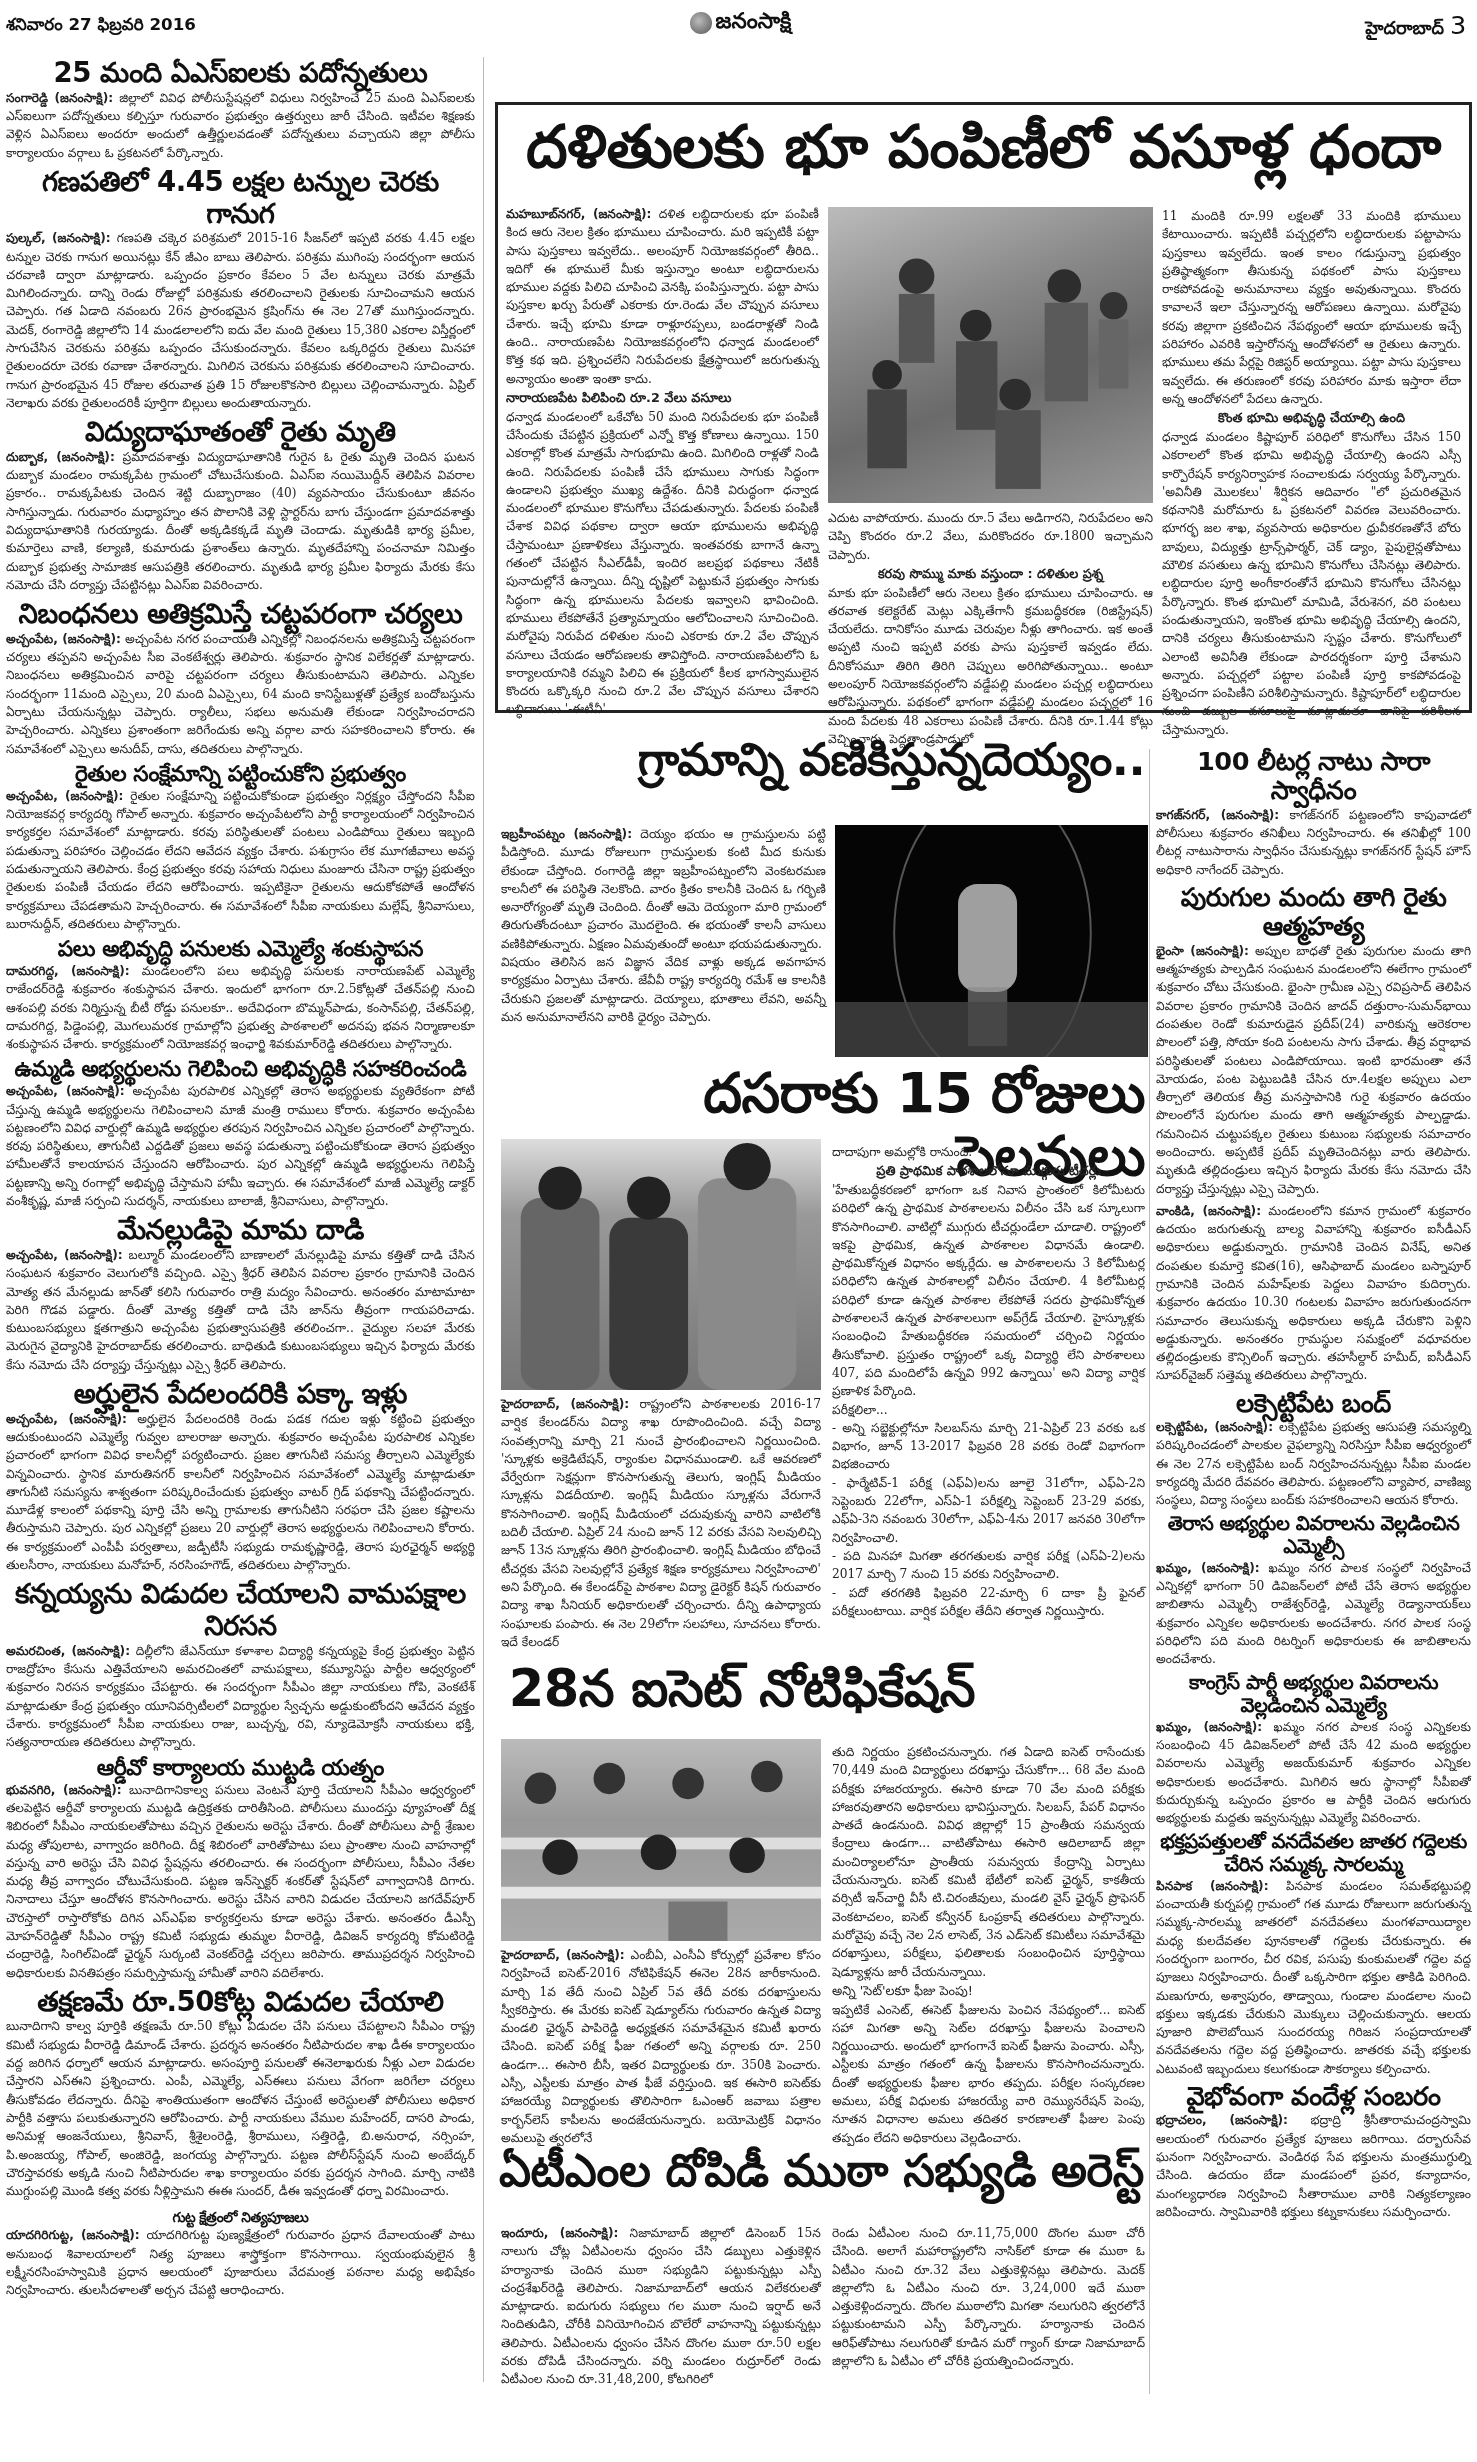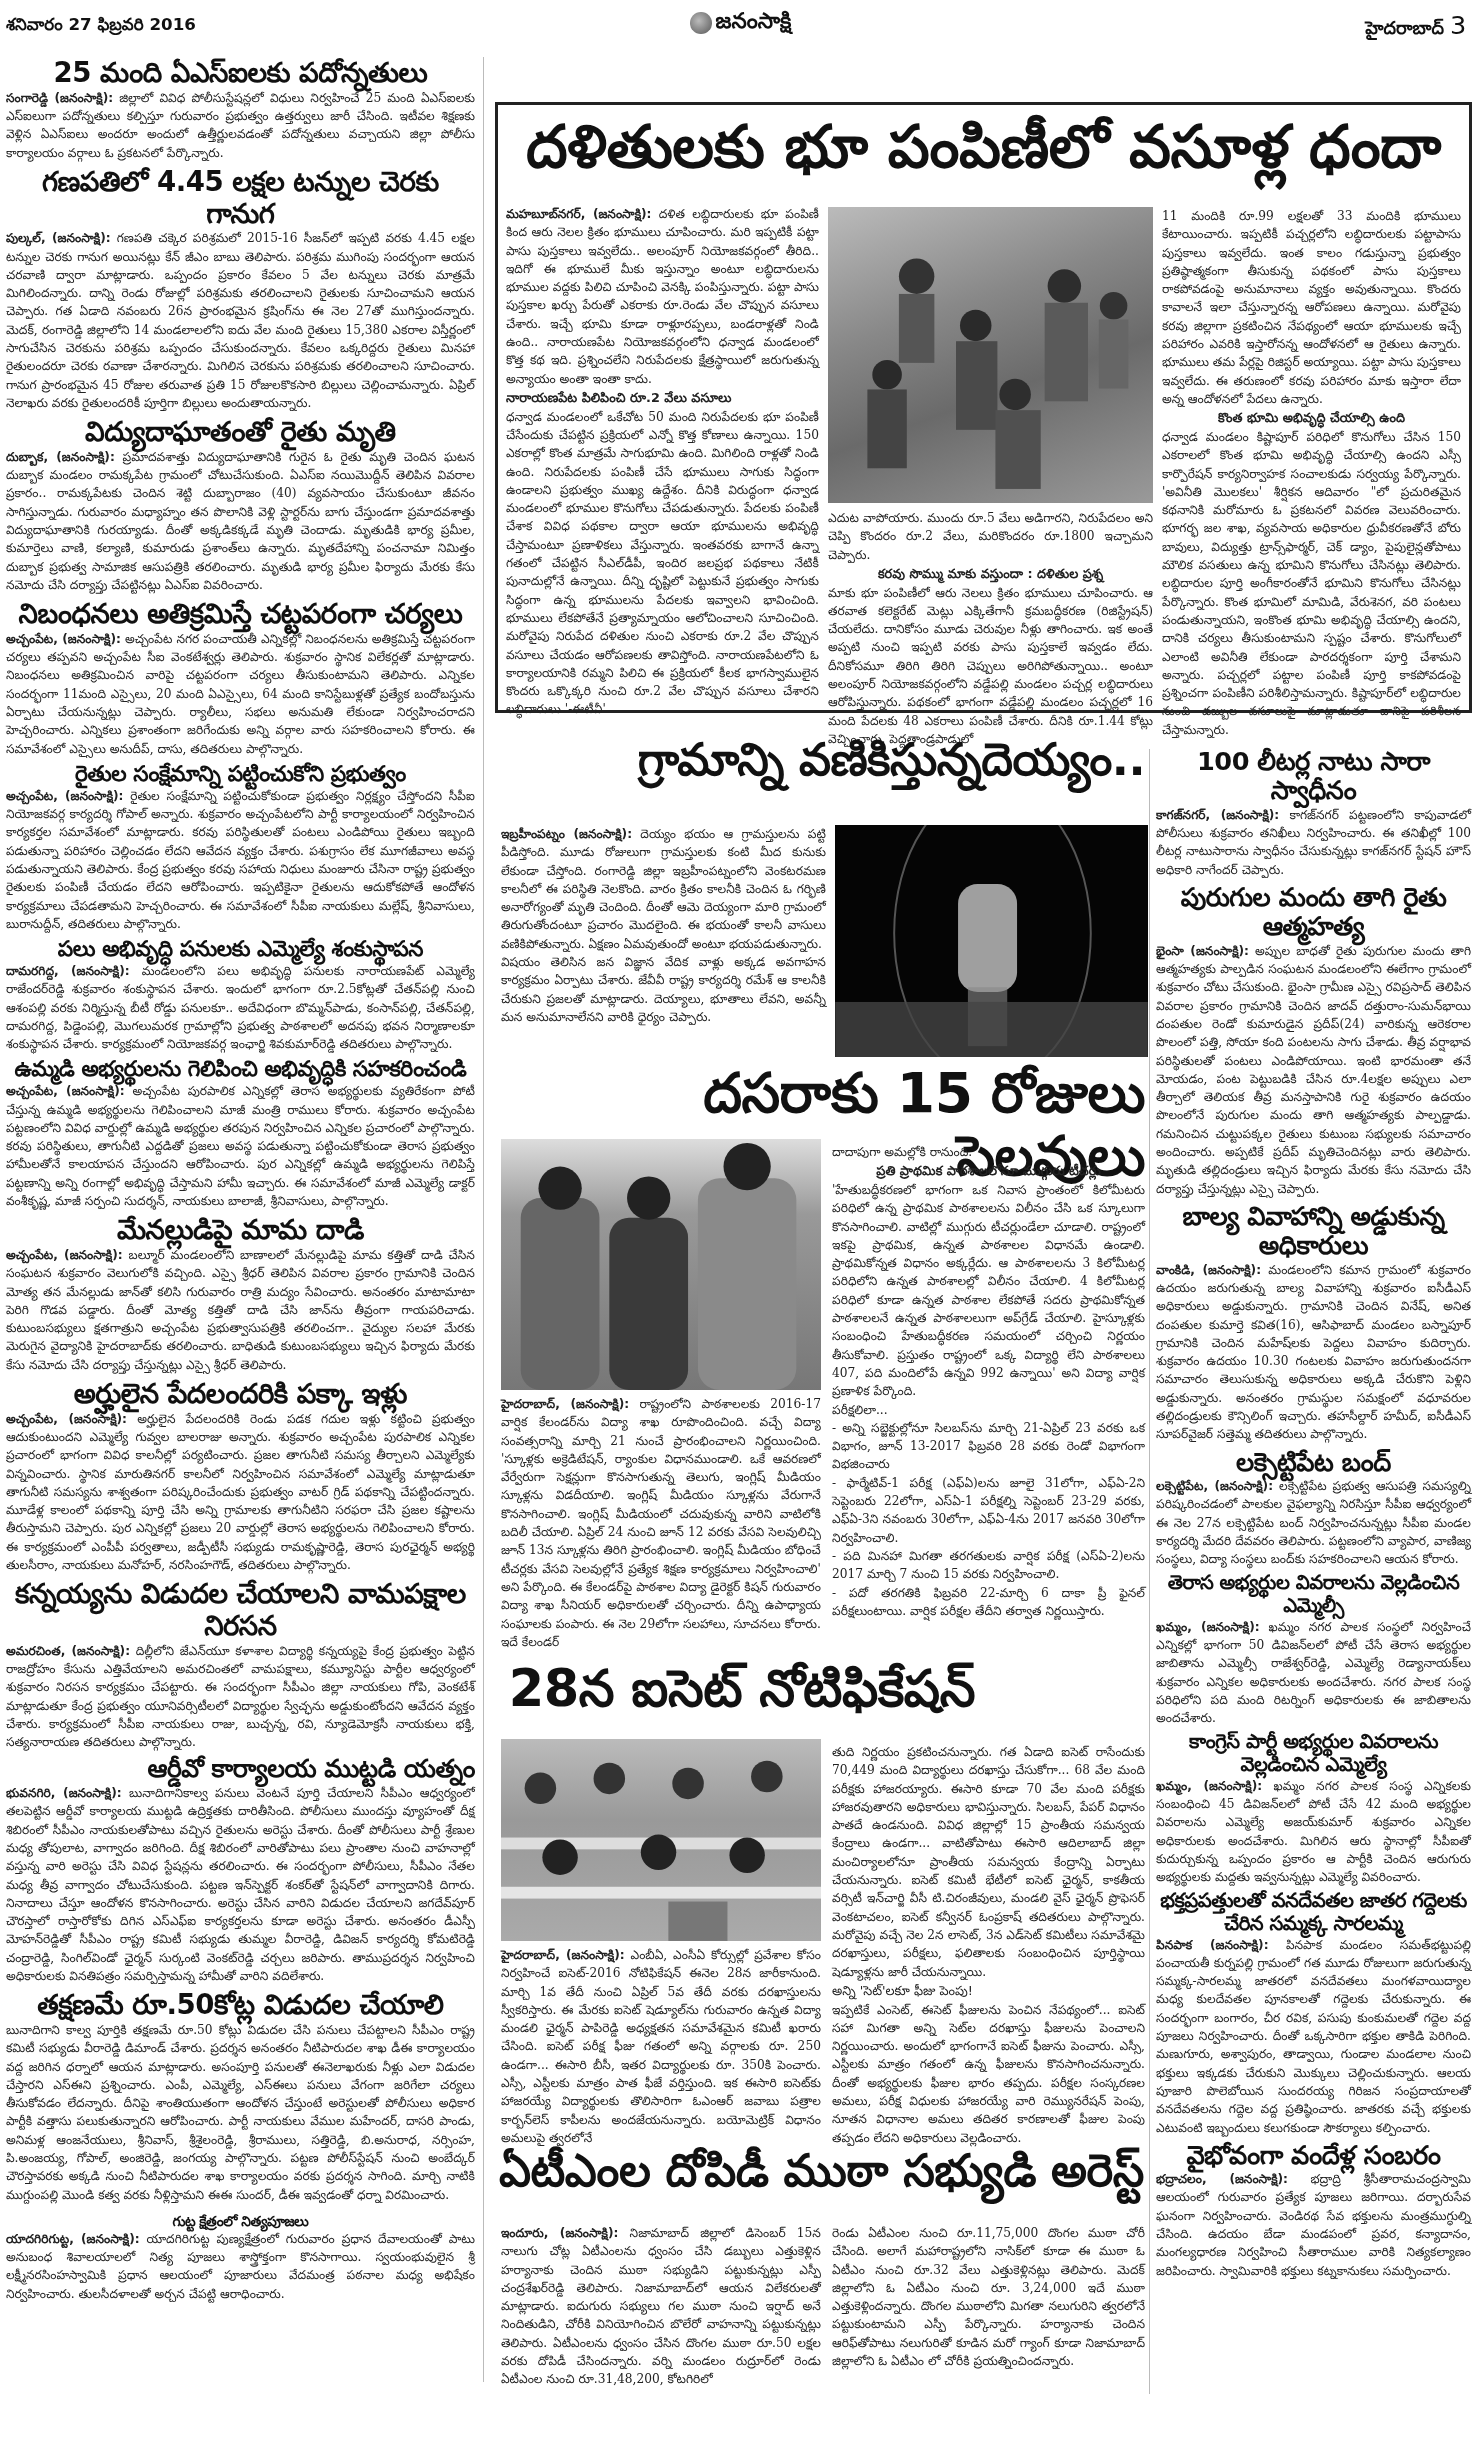--- a/index.html
+++ b/index.html
@@ -69,21 +69,21 @@
     </div>
     <div style="margin-bottom: 3.9px;">
       <div class="hl" style="font-size: 27.6px;">అర్హులైన పేదలందరికి పక్కా ఇళ్లు</div>
       <div class="body"><span class="dl">అచ్చంపేట, (జనంసాక్షి):</span> <span>అర్హులైన పేదలందరికి రెండు పడక గదుల ఇళ్లు కట్టించి ప్రభుత్వం ఆదుకుంటుందని ఎమ్మెల్యే గువ్వల బాలరాజు అన్నారు. శుక్రవారం అచ్చంపేట పురపాలిక ఎన్నికల ప్రచారంలో భాగంగా వివిధ కాలనీల్లో పర్యటించారు. ప్రజల తాగునీటి సమస్య తీర్చాలని ఎమ్మెల్యేకు విన్నవించారు. స్థానిక మారుతినగర్ కాలనీలో నిర్వహించిన సమావేశంలో ఎమ్మెల్యే మాట్లాడుతూ తాగునీటి సమస్యను శాశ్వతంగా పరిష్కరించేందుకు ప్రభుత్వం వాటర్ గ్రిడ్ పథకాన్ని చేపట్టిందన్నారు. మూడేళ్ల కాలంలో పథకాన్ని పూర్తి చేసి అన్ని గ్రామాలకు తాగునీటిని సరఫరా చేసి ప్రజల కష్టాలను తీరుస్తామని చెప్పారు. పుర ఎన్నికల్లో ప్రజలు 20 వార్డుల్లో తెరాస అభ్యర్థులను గెలిపించాలని కోరారు. ఈ కార్యక్రమంలో ఎంపీపీ పర్వతాలు, జడ్పీటీసీ సభ్యుడు రామకృష్ణారెడ్డి, తెరాస పురఛైర్మన్ అభ్యర్థి తులసీరాం, నాయకులు మనోహర్, నరసింహగౌడ్, తదితరులు పాల్గొన్నారు.</span></div>
     </div>
     <div style="margin-bottom: 3.9px;">
       <div class="hl" style="font-size: 27.6px;">కన్నయ్యను విడుదల చేయాలని వామపక్షాల నిరసన</div>
       <div class="body"><span class="dl">అమరచింత, (జనంసాక్షి):</span> <span>దిల్లీలోని జేఎన్‌యూ కళాశాల విద్యార్థి కన్నయ్యపై కేంద్ర ప్రభుత్వం పెట్టిన రాజద్రోహం కేసును ఎత్తివేయాలని అమరచింతలో వామపక్షాలు, కమ్యూనిస్టు పార్టీల ఆధ్వర్యంలో శుక్రవారం నిరసన కార్యక్రమం చేపట్టారు. ఈ సందర్భంగా సీపీఎం జిల్లా నాయకులు గోపి, వెంకటేశ్ మాట్లాడుతూ కేంద్ర ప్రభుత్వం యూనివర్సిటీలలో విద్యార్థుల స్వేచ్ఛను అడ్డుకుంటోందని ఆవేదన వ్యక్తం చేశారు. కార్యక్రమంలో సీపీఐ నాయకులు రాజు, బుచ్చన్న, రవి, న్యూడెమోక్రసీ నాయకులు భక్తి, సత్యనారాయణ తదితరులు పాల్గొన్నారు.</span></div>
     </div>
     <div style="margin-bottom: 3.9px;">
-      <div class="hl" style="font-size: 25px; text-align: right;">ఆర్డీవో కార్యాలయ ముట్టడి యత్నం</div>
+      <div class="hl" style="font-size: 22px;">ఆర్డీవో కార్యాలయ ముట్టడి యత్నం</div>
       <div class="body"><span class="dl">భువనగిరి, (జనంసాక్షి):</span> <span>బునాదిగానికాల్వ పనులు వెంటనే పూర్తి చేయాలని సీపీఎం ఆధ్వర్యంలో తలపెట్టిన ఆర్డీవో కార్యాలయ ముట్టడి ఉద్రిక్తతకు దారితీసింది. పోలీసులు ముందస్తు వ్యూహంతో దీక్ష శిబిరంలో సీపీఎం నాయకులతోపాటు వచ్చిన రైతులను అరెస్టు చేశారు. దీంతో పోలీసులు పార్టీ శ్రేణుల మధ్య తోపులాట, వాగ్వాదం జరిగింది. దీక్ష శిబిరంలో వారితోపాటు పలు ప్రాంతాల నుంచి వాహనాల్లో వస్తున్న వారి అరెస్టు చేసి వివిధ స్టేషన్లను తరలించారు. ఈ సందర్భంగా పోలీసులు, సీపీఎం నేతల మధ్య తీవ్ర వాగ్వాదం చోటుచేసుకుంది. పట్టణ ఇన్‌స్పెక్టర్ శంకర్‌తో స్టేషన్‌లో వాగ్వాదానికి దిగారు. నినాదాలు చేస్తూ ఆందోళన కొనసాగించారు. అరెస్టు చేసిన వారిని విడుదల చేయాలని జగదేవ్‌పూర్ చౌరస్తాలో రాస్తారోకోకు దిగిన ఎస్‌ఎఫ్‌ఐ కార్యకర్తలను కూడా అరెస్టు చేశారు. అనంతరం డీఎస్పీ మోహన్‌రెడ్డితో సీపీఎం రాష్ట్ర కమిటీ సభ్యుడు తుమ్మల వీరారెడ్డి, డివిజన్ కార్యదర్శి కోమటిరెడ్డి చంద్రారెడ్డి, సింగిల్‌విండో ఛైర్మన్ సుర్కంటి వెంకట్‌రెడ్డి చర్చలు జరిపారు. తాముప్రదర్శన నిర్వహించి అధికారులకు వినతిపత్రం సమర్పిస్తామన్న హామీతో వారిని వదిలేశారు.</span></div>
     </div>
     <div style="margin-bottom: 10px;">
       <div class="hl" style="font-size: 27.6px;">తక్షణమే రూ.50కోట్ల విడుదల చేయాలి</div>
       <div class="body"><span>బునాదిగాని కాల్వ పూర్తికి తక్షణమే రూ.50 కోట్లు విడుదల చేసి పనులు చేపట్టాలని సీపీఎం రాష్ట్ర కమిటీ సభ్యుడు వీరారెడ్డి డిమాండ్ చేశారు. ప్రదర్శన అనంతరం నీటిపారుదల శాఖ డీఈ కార్యాలయం వద్ద జరిగిన ధర్నాలో ఆయన మాట్లాడారు. అసంపూర్తి పనులతో ఈనెలాఖరుకు నీళ్లు ఎలా విడుదల చేస్తారని ఎస్‌ఈని ప్రశ్నించారు. ఎంపీ, ఎమ్మెల్యే, ఎస్‌ఈలు పనులు వేగంగా జరిగేలా చర్యలు తీసుకోవడం లేదన్నారు. దీనిపై శాంతియుతంగా ఆందోళన చేస్తుంటే అరెస్టులతో పోలీసులు అధికార పార్టీకి వత్తాసు పలుకుతున్నారని ఆరోపించారు. పార్టీ నాయకులు వేముల మహేందర్, దాసరి పాండు, అనిమళ్ల ఆంజనేయులు, శ్రీనివాస్, శ్రీశైలంరెడ్డి, శ్రీరాములు, సత్తిరెడ్డి, బి.అనురాధ, నర్సింహ, పి.అంజయ్య, గోపాల్, అంజిరెడ్డి, జంగయ్య పాల్గొన్నారు. పట్టణ పోలీస్‌స్టేషన్ నుంచి అంబేద్కర్ చౌరస్తావరకు అక్కడి నుంచి నీటిపారుదల శాఖ కార్యాలయం వరకు ప్రదర్శన సాగింది. మార్చి నాటికి ముగ్దుంపల్లి మొండి కత్వ వరకు నీళ్లిస్తామని ఈఈ సుందర్, డీఈ ఇవ్వడంతో ధర్నా విరమించారు.</span></div>
     </div>
     <div style="margin-bottom: 3.9px;">
       <div class="hl" style="font-size: 13.8px; font-family: &quot;DejaVu Sans&quot;, sans-serif;">గుట్ట క్షేత్రంలో నిత్యపూజలు</div>
       <div class="body"><span class="dl">యాదగిరిగుట్ట, (జనంసాక్షి):</span> <span>యాదగిరిగుట్ట పుణ్యక్షేత్రంలో గురువారం ప్రధాన దేవాలయంతో పాటు అనుబంధ శివాలయాలలో నిత్య పూజలు శాస్త్రోక్తంగా కొనసాగాయి. స్వయంభువులైన శ్రీ లక్ష్మీనరసింహస్వామికి ప్రధాన ఆలయంలో పూజారులు వేదమంత్ర పఠనాల మధ్య అభిషేకం నిర్వహించారు. తులసీదళాలతో అర్చన చేపట్టి ఆరాధించారు.</span></div>
     </div>
@@ -216,21 +216,20 @@
 <div class="col" id="rightcol" style="left:1156px; top:747px; width:315px;">
     <div style="margin-bottom: 3.9px;">
       <div class="hl" style="font-size: 25.6px;">100 లీటర్ల నాటు సారా స్వాధీనం</div>
       <div class="body"><span class="dl">కాగజ్‌నగర్, (జనంసాక్షి):</span> <span>కాగజ్‌నగర్ పట్టణంలోని కాపువాడలో పోలీసులు శుక్రవారం తనిఖీలు నిర్వహించారు. ఈ తనిఖీల్లో 100 లీటర్ల నాటుసారాను స్వాధీనం చేసుకున్నట్లు కాగజ్‌నగర్ స్టేషన్ హౌస్ అధికారి నాగేందర్ చెప్పారు.</span></div>
     </div>
     <div style="margin-bottom: 3.9px;">
       <div class="hl" style="font-size: 25.6px;">పురుగుల మందు తాగి రైతు ఆత్మహత్య</div>
       <div class="body"><span class="dl">భైంసా (జనంసాక్షి):</span> <span>అప్పుల బాధతో రైతు పురుగుల మందు తాగి ఆత్మహత్యకు పాల్పడిన సంఘటన మండలంలోని ఈలేగాం గ్రామంలో శుక్రవారం చోటు చేసుకుంది. భైంసా గ్రామీణ ఎస్సై రవిప్రసాద్ తెలిపిన వివరాల ప్రకారం గ్రామానికి చెందిన జాదవ్ దత్తురాం-సుమన్‌భాయి దంపతుల రెండో కుమారుడైన ప్రదీప్(24) వారికున్న ఆరెకరాల పొలంలో పత్తి, సోయా కంది పంటలను సాగు చేశాడు. తీవ్ర వర్షాభావ పరిస్థితులతో పంటలు ఎండిపోయాయి. ఇంటి భారమంతా తనే మోయడం, పంట పెట్టుబడికి చేసిన రూ.4లక్షల అప్పులు ఎలా తీర్చాలో తెలియక తీవ్ర మనస్తాపానికి గురై శుక్రవారం ఉదయం పొలంలోనే పురుగుల మందు తాగి ఆత్మహత్యకు పాల్పడ్డాడు. గమనించిన చుట్టుపక్కల రైతులు కుటుంబ సభ్యులకు సమాచారం అందించారు. అప్పటికే ప్రదీప్ మృతిచెందినట్లు వారు తెలిపారు. మృతుడి తల్లిదండ్రులు ఇచ్చిన ఫిర్యాదు మేరకు కేసు నమోదు చేసి దర్యాప్తు చేస్తున్నట్లు ఎస్సై చెప్పారు.</span></div>
     </div>
     <div style="margin-bottom: 3.9px;">
-      <div class="hl" style="font-size: 25.6px;">బాల్య వివాహాన్ని అడ్డుకున్న అధికారులు</div>
       <div class="body"><span class="dl">వాంకిడి, (జనంసాక్షి):</span> <span>మండలంలోని కమాన గ్రామంలో శుక్రవారం ఉదయం జరుగుతున్న బాల్య వివాహాన్ని శుక్రవారం ఐసీడీఎస్ అధికారులు అడ్డుకున్నారు. గ్రామానికి చెందిన వినేష్, అనిత దంపతుల కుమార్తె కవిత(16), ఆసిఫాబాద్ మండలం బస్నాపూర్ గ్రామానికి చెందిన మహేష్‌లకు పెద్దలు వివాహం కుదిర్చారు. శుక్రవారం ఉదయం 10.30 గంటలకు వివాహం జరుగుతుందనగా సమాచారం తెలుసుకున్న అధికారులు అక్కడి చేరుకొని పెళ్లిని అడ్డుకున్నారు. అనంతరం గ్రామస్థుల సమక్షంలో వధూవరుల తల్లిదండ్రులకు కౌన్సిలింగ్ ఇచ్చారు. తహసీల్దార్ హమీద్, ఐసీడీఎస్ సూపర్‌వైజర్ సత్తెమ్మ తదితరులు పాల్గొన్నారు.</span></div>
     </div>
     <div style="margin-bottom: 3.9px;">
       <div class="hl" style="font-size: 25.6px;">లక్సెట్టిపేట బంద్</div>
       <div class="body"><span class="dl">లక్సెట్టిపేట, (జనంసాక్షి):</span> <span>లక్సెట్టిపేట ప్రభుత్వ ఆసుపత్రి సమస్యల్ని పరిష్కరించడంలో పాలకుల వైఫల్యాన్ని నిరసిస్తూ సీపీఐ ఆధ్వర్యంలో ఈ నెల 27న లక్సెట్టిపేట బంద్ నిర్వహించనున్నట్లు సీపీఐ మండల కార్యదర్శి మేదరి దేవవరం తెలిపారు. పట్టణంలోని వ్యాపార, వాణిజ్య సంస్థలు, విద్యా సంస్థలు బంద్‌కు సహకరించాలని ఆయన కోరారు.</span></div>
     </div>
     <div style="margin-bottom: 3.9px;">
       <div class="hl" style="font-size: 19.7px;">తెరాస అభ్యర్థుల వివరాలను వెల్లడించిన ఎమ్మెల్సీ</div>
       <div class="body"><span class="dl">ఖమ్మం, (జనంసాక్షి):</span> <span>ఖమ్మం నగర పాలక సంస్థలో నిర్వహించే ఎన్నికల్లో భాగంగా 50 డివిజన్‌లలో పోటీ చేసే తెరాస అభ్యర్థుల జాబితాను ఎమ్మెల్సీ రాజేశ్వర్‌రెడ్డి, ఎమ్మెల్యే రెడ్యానాయక్‌లు శుక్రవారం ఎన్నికల అధికారులకు అందచేశారు. నగర పాలక సంస్థ పరిధిలోని పది మంది రిటర్నింగ్ అధికారులకు ఈ జాబితాలను అందచేశారు.</span></div>
     </div>

